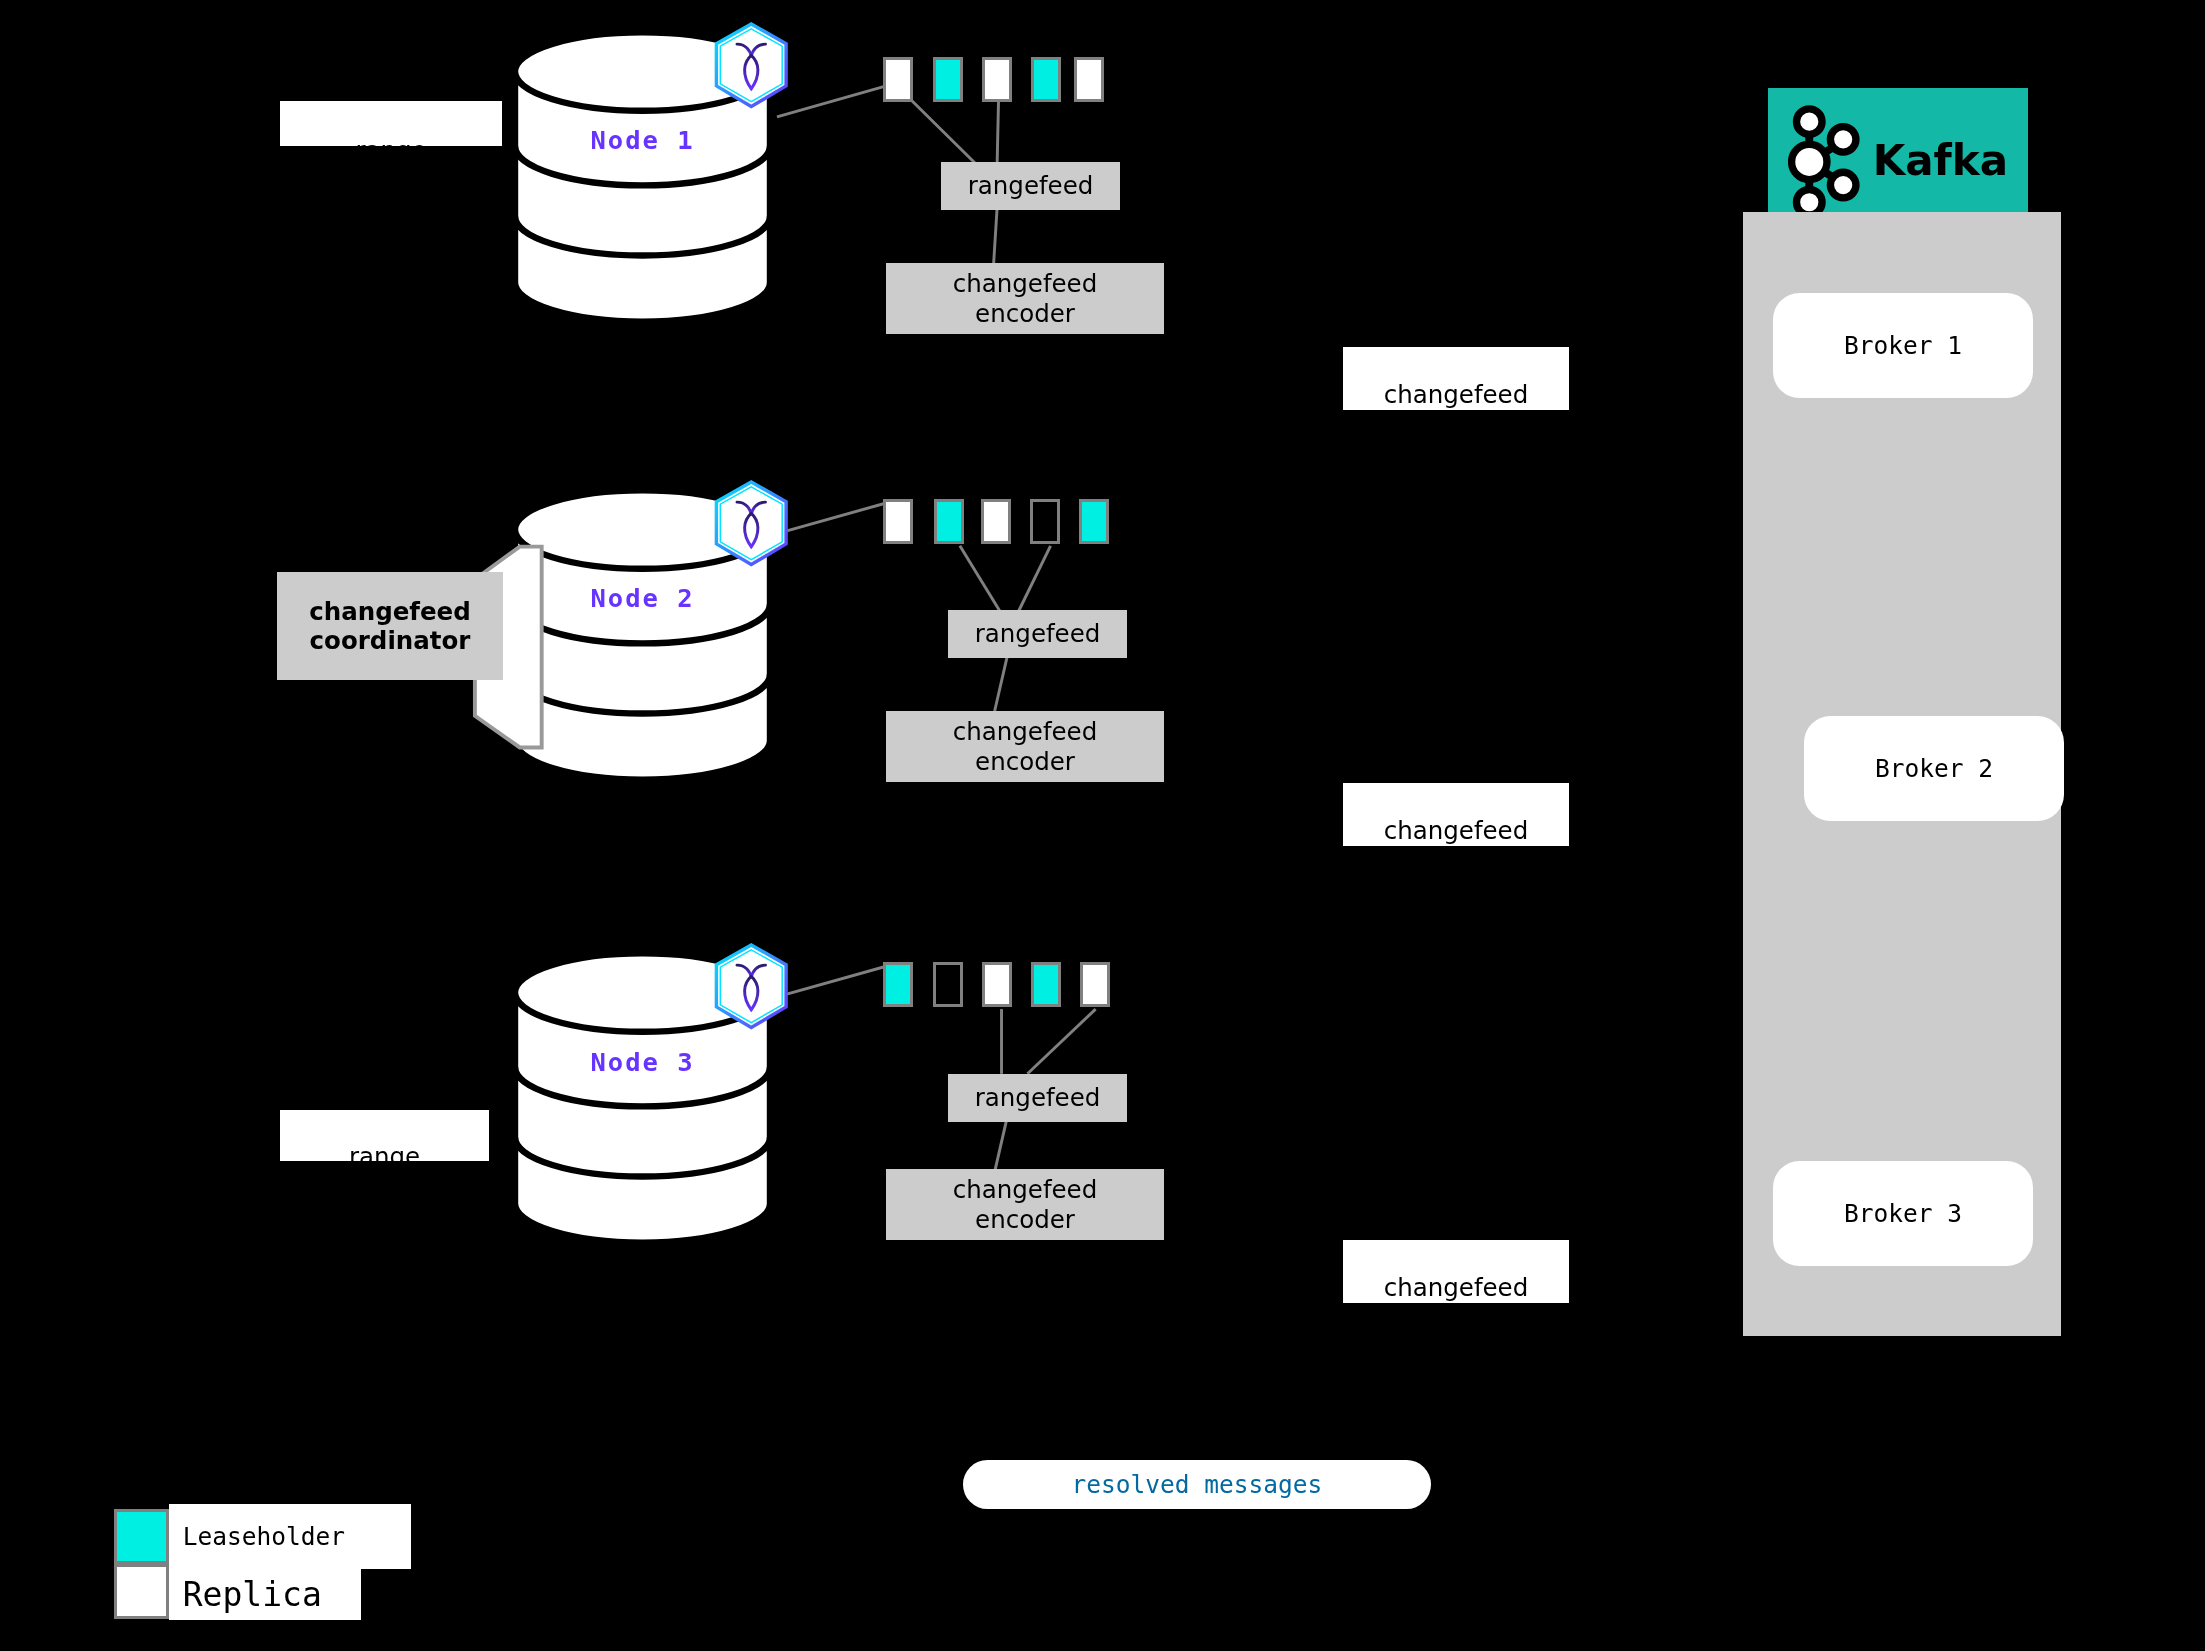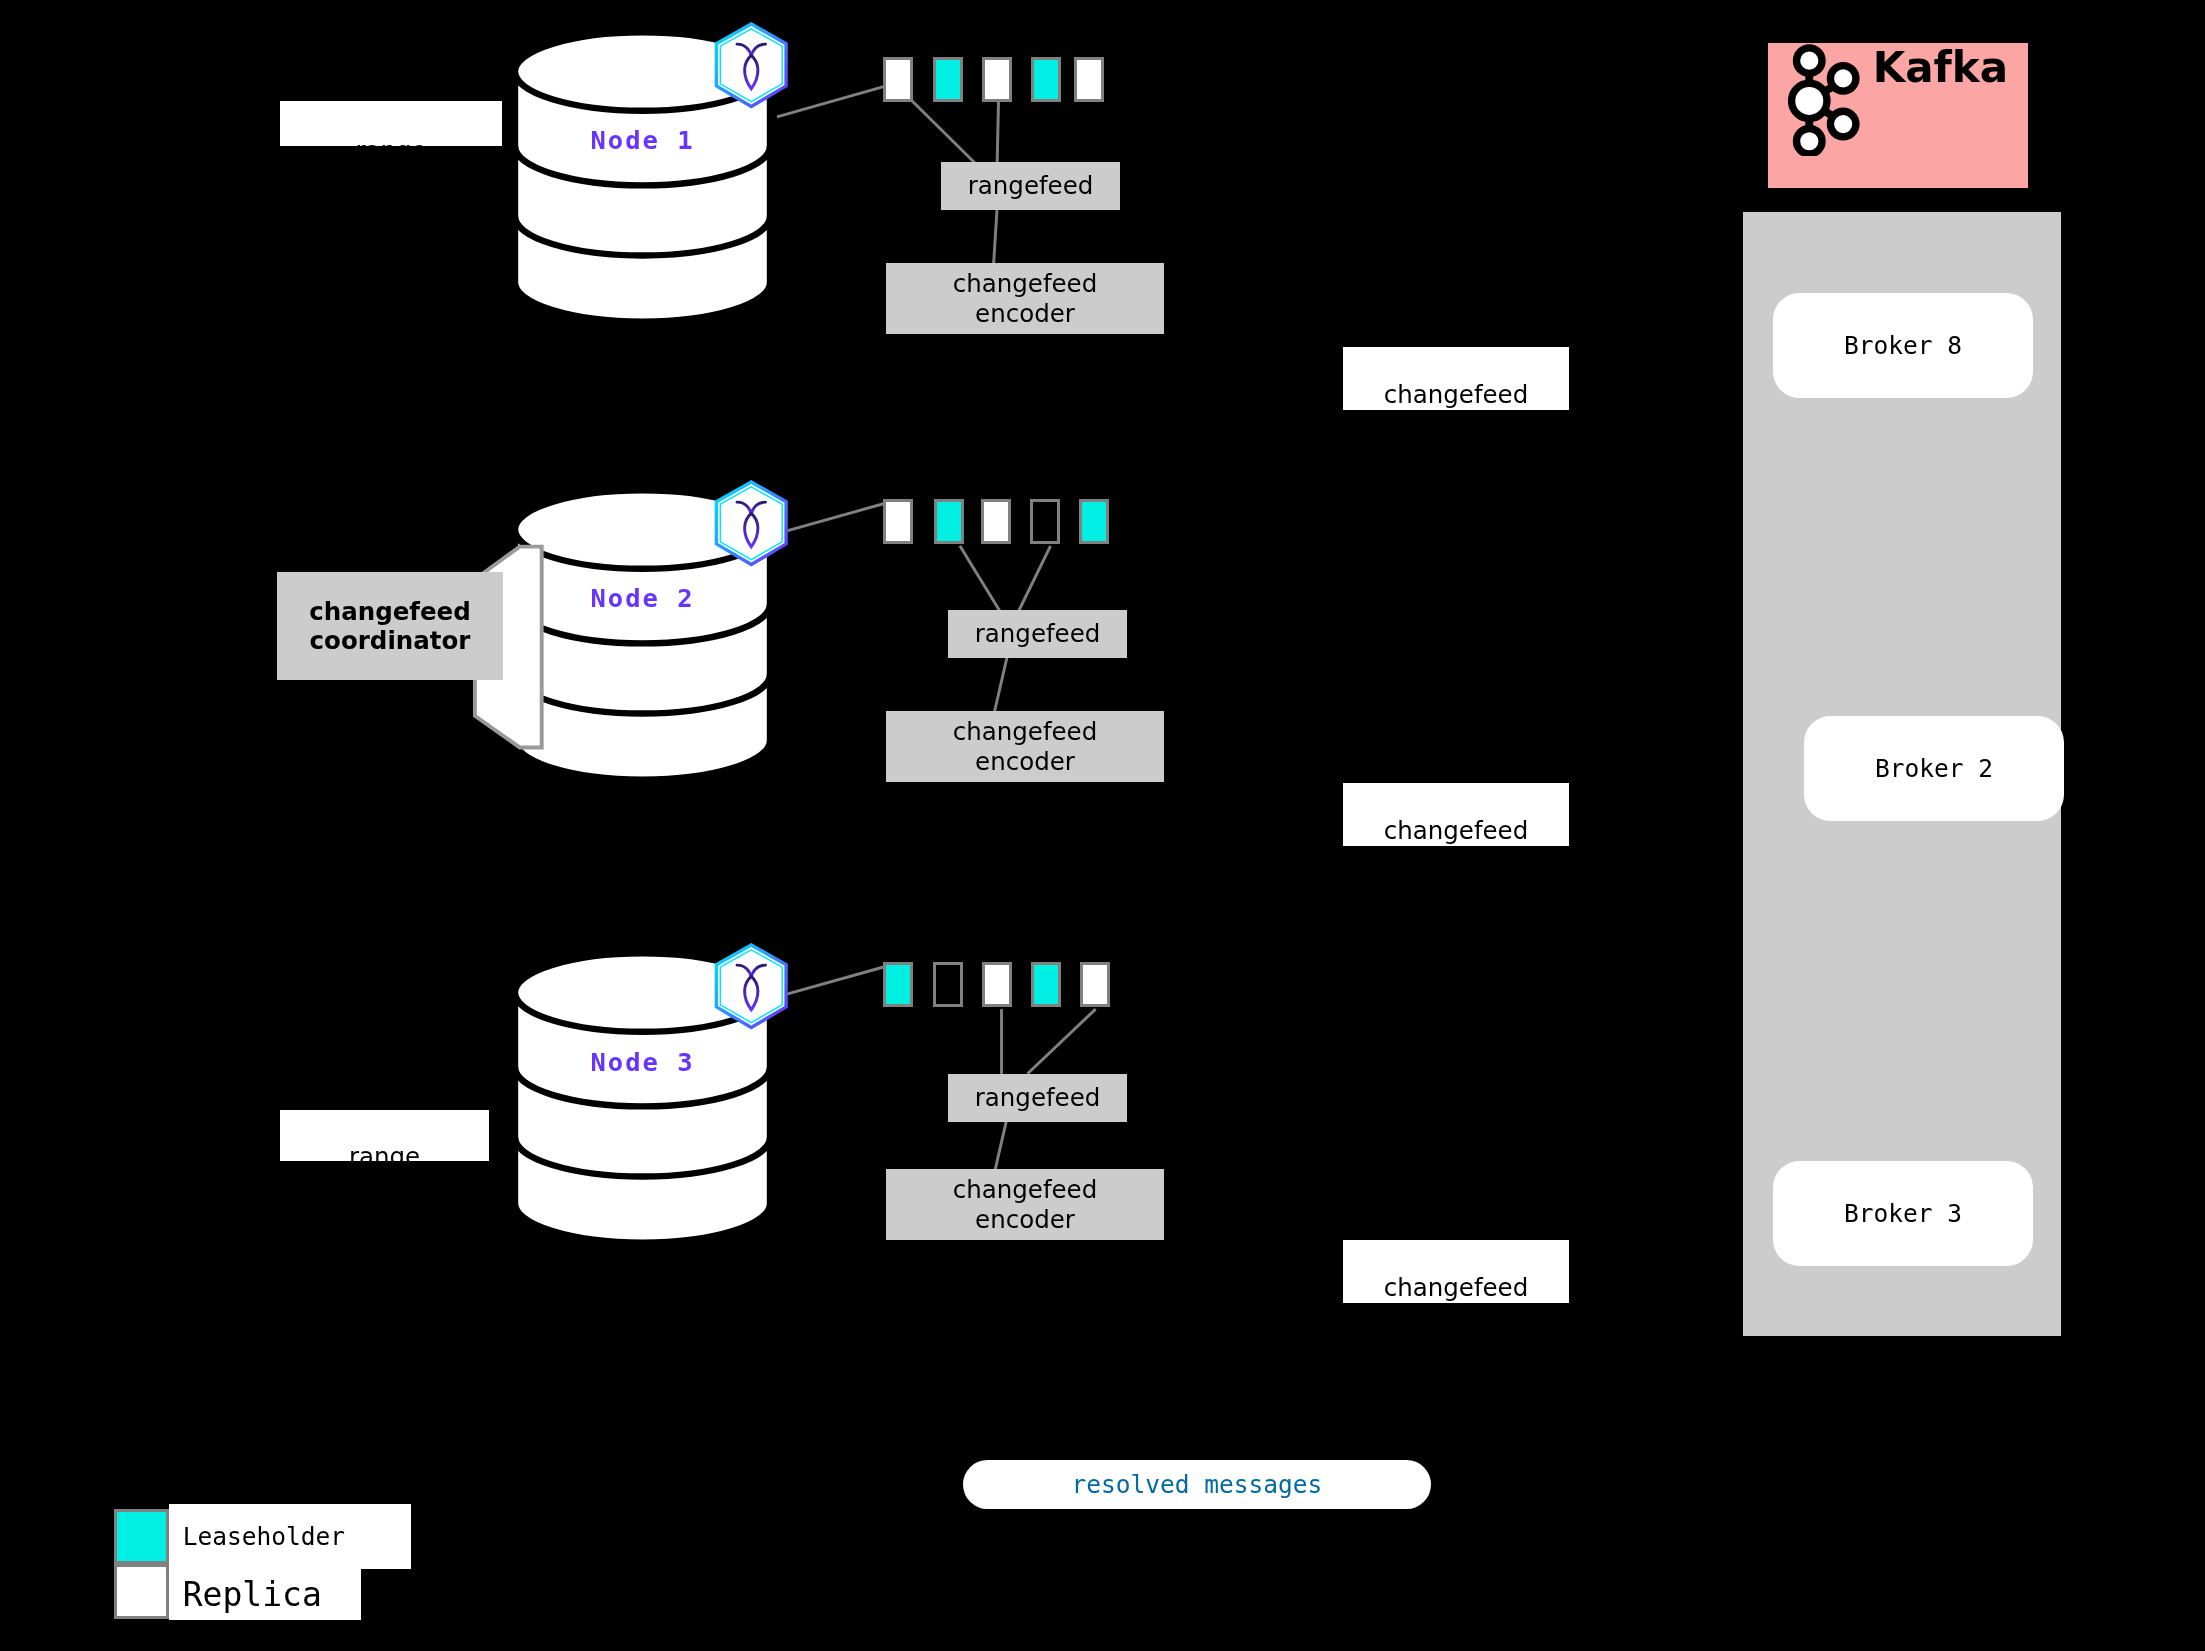--- a/index.html
+++ b/index.html
@@ -25,21 +25,21 @@
   .range.leaseholder{background:#00EFE3;}
   .range.replica{background:#ffffff;}
   .range.empty{background:transparent;}
   
   .broker{
     background:#fff;border-radius:26.5px;display:flex;align-items:center;
     justify-content:center;color:#000;
     font-family:"DejaVu Sans Mono", monospace;
   }
   .kafka-panel{background:#cccccc;}
-  .kafka-logo{background:#fca5a5;display:flex;align-items:flex-start;justify-content:center;}
+  .kafka-logo{background:#14b8a6;display:flex;align-items:center;justify-content:center;margin-top:45px;}
   
   .pill{
     background:#fff;border-radius:490px;display:flex;align-items:center;
     justify-content:center;color:#0369a1;
     font-family:"DejaVu Sans Mono", monospace;
   }
   
   .nodelabel{
     color:#6633ff;font-weight:bold;font-family:"DejaVu Sans Mono", monospace;
     letter-spacing:2px;text-align:center;width:100%;
@@ -268,21 +268,21 @@
         <circle cx="112" cy="72" r="26"></circle>
         <circle cx="112" cy="165" r="26"></circle>
       </g>
     </svg>
     <span style="font-family:'DejaVu Sans',sans-serif;font-weight:bold;font-size:42px;color:#000;margin-left:10.8px;">Kafka</span>
   </div>
 
   <div class="abs kafka-panel" style="left:1743px;top:212px;width:318px;height:1124px;"></div>
 
   <div class="abs broker" style="left:1773px;top:293px;width:260px;height:105px;font-size:24.5px;">
-    <span>Broker 8</span>
+    <span>Broker 1</span>
   </div>
   <div class="abs broker" style="left:1773px;top:716px;width:260px;height:105px;font-size:24.5px;margin-left:31px;">
     <span>Broker 2</span>
   </div>
   <div class="abs broker" style="left:1773px;top:1161px;width:260px;height:105px;font-size:24.5px;">
     <span>Broker 3</span>
   </div>
 
   <div class="abs pill" style="left:963px;top:1460px;width:468px;height:49px;font-size:24.5px;">
     <span>resolved messages</span>

